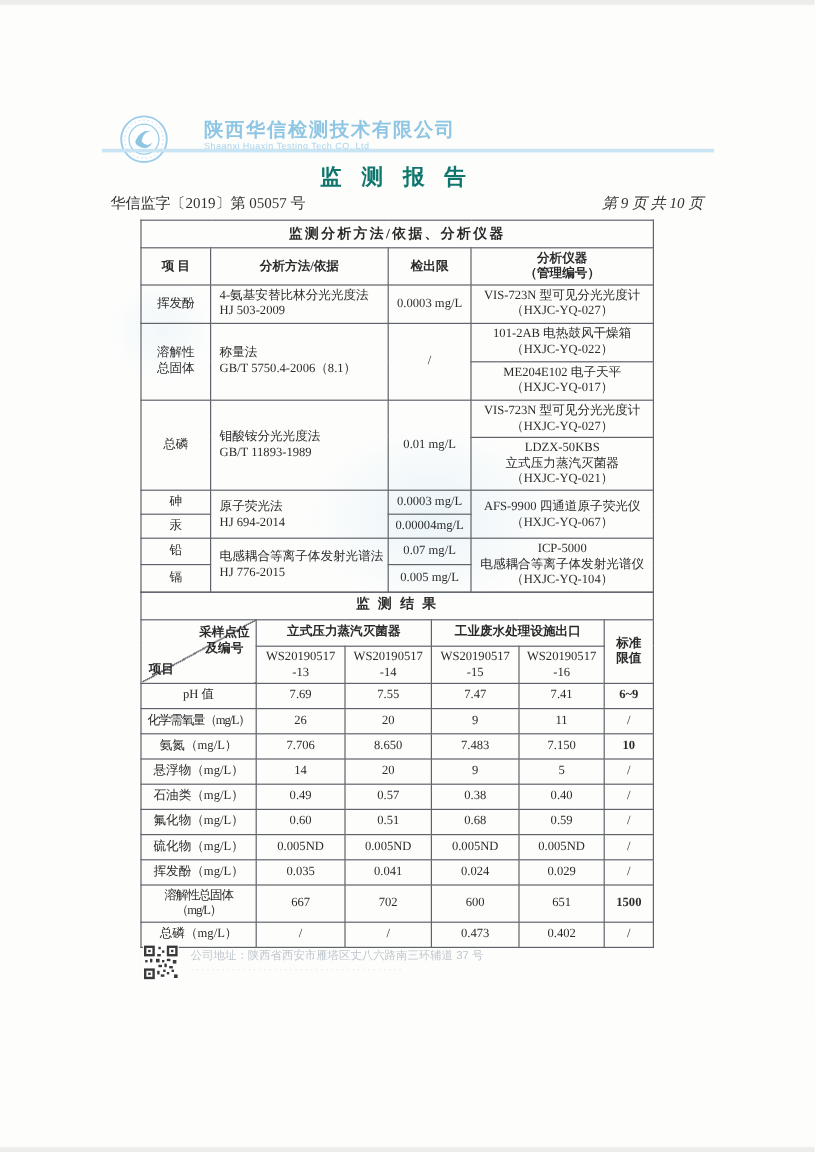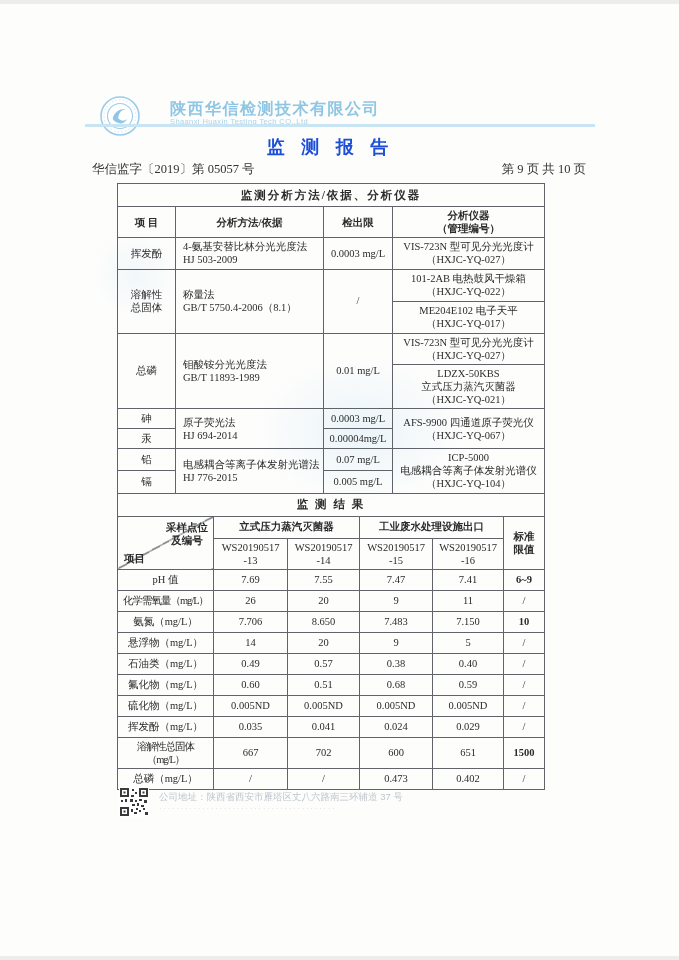--- a/index.html
+++ b/index.html
@@ -10,23 +10,23 @@
   .watermark{position:absolute;border-radius:50%;pointer-events:none;}
   .wm1{left:255px;top:355px;width:210px;height:150px;background:radial-gradient(ellipse at center,rgba(140,200,232,.16),rgba(140,200,232,0) 70%);}
   .wm2{left:90px;top:230px;width:90px;height:90px;background:radial-gradient(ellipse at center,rgba(140,200,232,.10),rgba(140,200,232,0) 70%);}
 
   
   .seal{position:absolute;left:99px;top:95px;width:42px;height:42px;}
   .brand{position:absolute;left:170px;top:100px;line-height:1.15;}
   .brand .cn{font-size:16px;font-weight:bold;color:#8fc6e4;letter-spacing:1.5px;font-family:"Liberation Sans","DejaVu Sans",sans-serif;}
   .brand .en{font-size:7.5px;color:#aad3ea;letter-spacing:.4px;font-family:"Liberation Sans","DejaVu Sans",sans-serif;}
   .rule{position:absolute;left:85px;top:124px;width:510px;height:3px;background:#c9e4f3;}
-  .title{position:absolute;left:117px;top:135px;width:427px;text-align:center;font-size:18px;font-weight:bold;letter-spacing:6px;color:#1d4ed8;}
+  .title{position:absolute;left:117px;top:135px;width:427px;text-align:center;font-size:18px;font-weight:bold;letter-spacing:6px;color:#0f766e;}
   .docline{position:absolute;left:92px;top:161px;width:494px;font-size:12.5px;color:#333;}
-  .docline .pageno{float:right;}
+  .docline .pageno{float:right;font-style:italic;}
 
   
   .tables{position:absolute;left:117px;top:183px;width:427px;}
   table{border-collapse:collapse;width:427px;table-layout:fixed;}
   td,th{border:1px solid #60646a;font-size:10.5px;line-height:1.25;padding:2px 3px;text-align:center;vertical-align:middle;color:#2b2b2b;font-weight:normal;}
   .banner{font-weight:bold;font-size:11.5px;letter-spacing:2px;height:18px;}
   th.colhead{font-weight:bold;}
   td.method{text-align:left;padding-left:7px;}
   .results{margin-top:-1px;}
   .corner{position:relative;padding:0;background:

